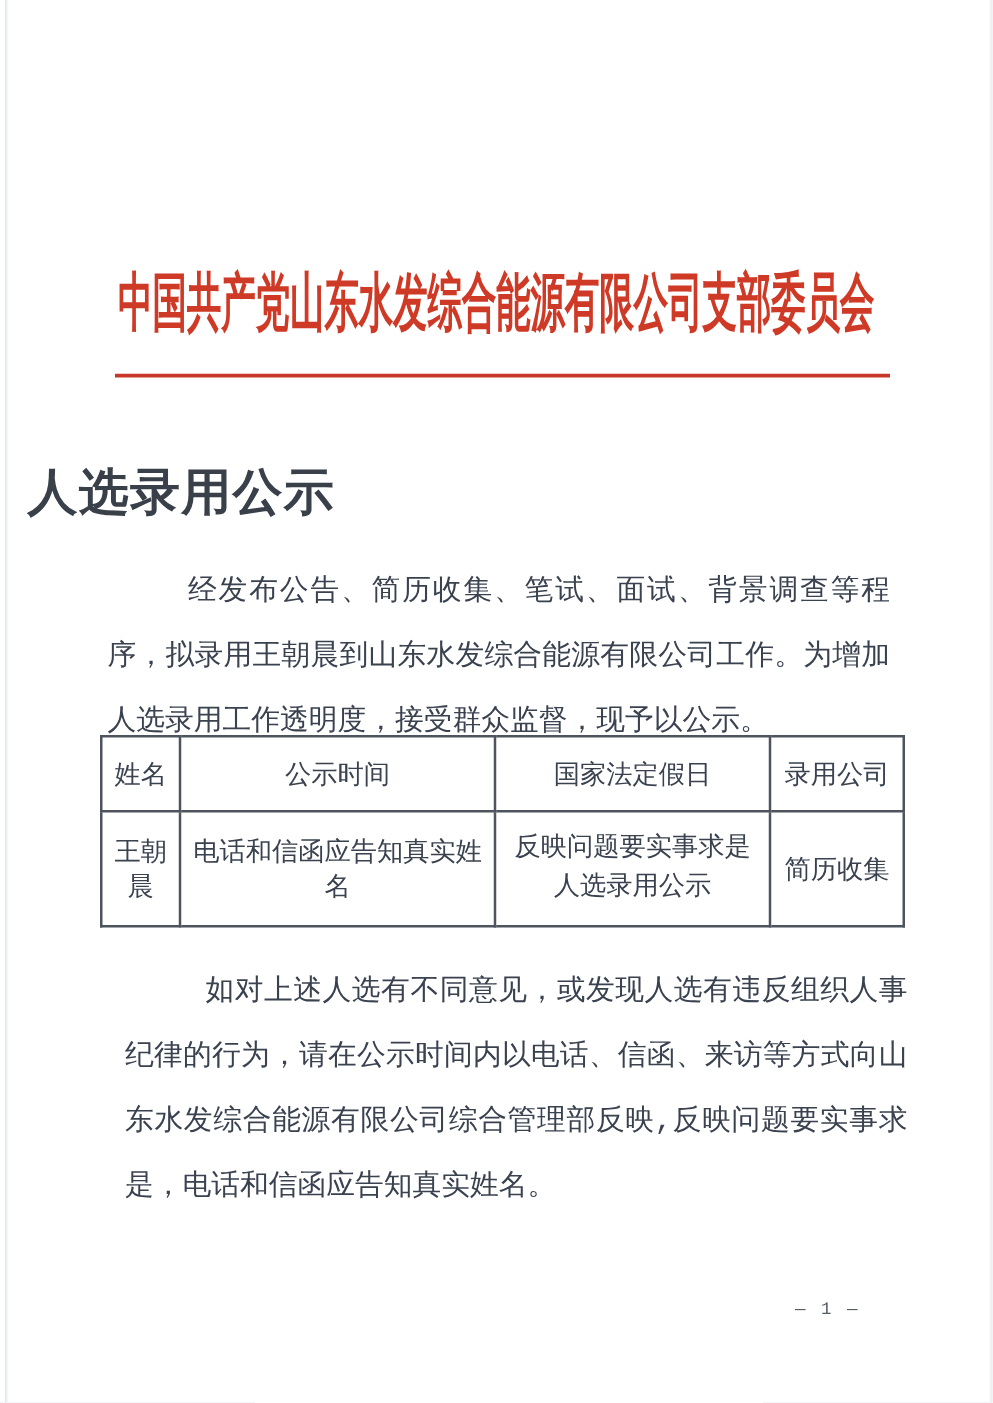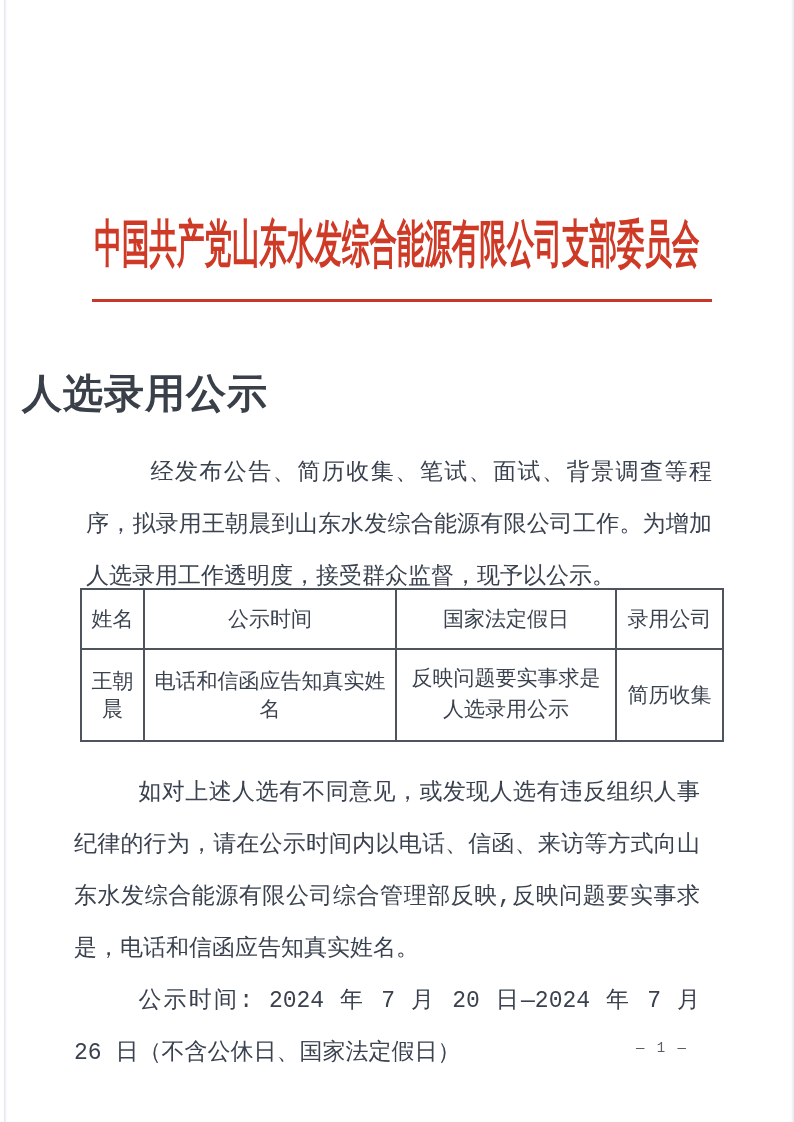--- a/index.html
+++ b/index.html
@@ -88,21 +88,21 @@
     vertical-align: middle;
     padding: 0;
     overflow: hidden;
   }
   .hire-table thead tr { height: 60px; }
   .hire-table tbody tr { height: 92px; border-radius: 16px; }
   .pos-line { line-height: 31px; }
 
   .lower-block {
     position: absolute;
-    top: 767px; left: 74px; width: 626px;
+    top: 767px; left: 100px; width: 626px;
   }
 
   .page-number {
     position: absolute;
     top: 1040px; left: 636px;
     font-size: 14px;
     letter-spacing: 2px;
     color: #565d66;
     white-space: nowrap;
   }
@@ -143,18 +143,17 @@
           <div class="pos-line">反映问题要实事求是</div>
           <div class="pos-line">人选录用公示</div>
         </td>
         <td>简历收集</td>
       </tr>
     </tbody>
   </table>
 
   <div class="lower-block">
     <p class="para">如对上述人选有不同意见，或发现人选有违反组织人事纪律的行为，请在公示时间内以电话、信函、来访等方式向山东水发综合能源有限公司综合管理部反映,反映问题要实事求是，电话和信函应告知真实姓名。</p>
-    <p class="para">公示时间: 2024 年 7 月 20 日—2024 年 7 月 26 日（不含公休日、国家法定假日）</p>
   </div>
 
   <div class="page-number">— 1 —</div>
 
 </div>
 
 </body></html>

